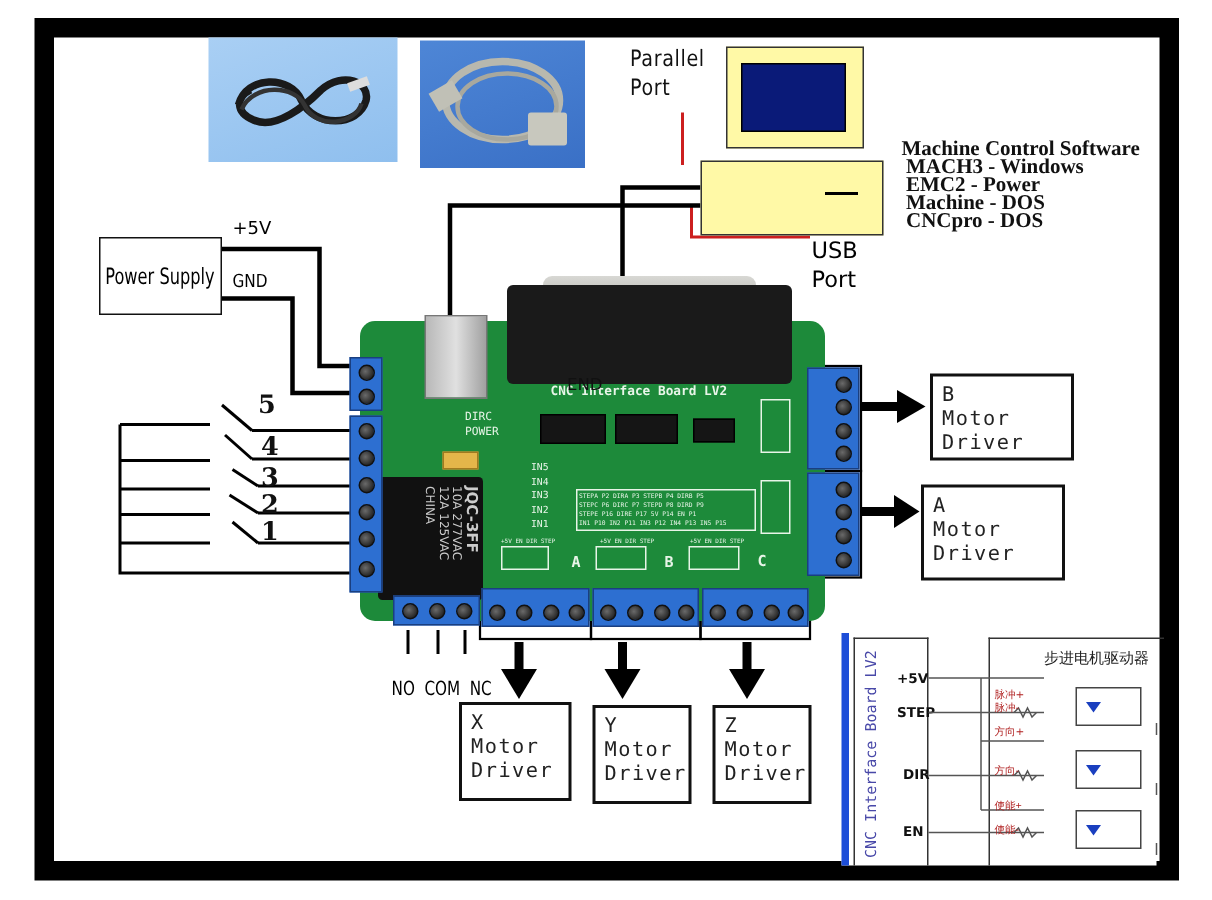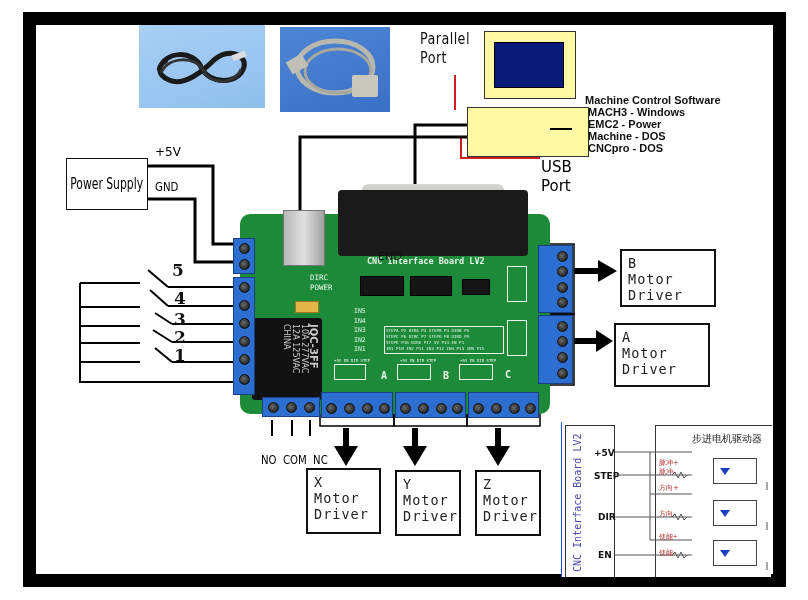--- a/index.html
+++ b/index.html
@@ -13,21 +13,21 @@
 
   
   .photo { position: absolute; }
   .photo-usb { left: 139px; top: 25px; width: 126px; height: 83px; background: linear-gradient(160deg,#a9cff4,#8fbfee); }
   .photo-par { left: 280px; top: 27px; width: 110px; height: 85px; background: linear-gradient(160deg,#4e86d6,#3a70c6); }
 
   
   .hand { font-family: "DejaVu Sans Condensed", "DejaVu Sans", sans-serif; color: #111; }
   .label-parallel { left: 420px; top: 30px; font-size: 15px; line-height: 19px; letter-spacing: 0.5px; font-family: "DejaVu Sans", sans-serif; transform: scaleX(0.85); transform-origin: left top; }
   .label-usb { left: 541px; top: 158px; font-size: 15px; line-height: 19px; font-family: "DejaVu Sans", sans-serif; }
-  .software { left: 588px; top: 94px; font-family: Liberation Sans, sans-serif; font-size: 11px; font-weight: bold; line-height: 12px; color: #111; }
+  .software { left: 604px; top: 94px; font-family: Liberation Serif, serif; font-size: 14px; font-weight: bold; line-height: 12px; color: #111; }
   .software div:first-child { margin-left: -3px; }
 
   
   .monitor { left: 484px; top: 31px; width: 92px; height: 68px; background: #fff9a6; border: 1.5px solid #333; }
   .monitor .screen { position: absolute; left: 9px; top: 10px; width: 70px; height: 46px; background: #0a1a78; border: 1px solid #000; }
   .cpu { left: 467px; top: 107px; width: 122px; height: 50px; background: #fff9a6; border: 1.5px solid #333; }
   .cpu .slot { position: absolute; left: 82px; top: 20px; width: 22px; height: 2px; background: #000; }
 
   
   .psu { left: 66px; top: 158px; width: 82px; height: 52px; border: 1.5px solid #111; background: #fff; display:flex; align-items:center; justify-content:center; }
@@ -56,21 +56,21 @@
   .box { position: absolute; border: 2px solid #111; background: #fff; font-family: "DejaVu Sans Mono", "Liberation Mono", monospace; font-size: 13.5px; line-height: 16px; color: #222; padding: 4px 6px; letter-spacing: 1px; }
   .box-b { left: 620px; top: 249px; width: 96px; height: 58px; }
   .box-a { left: 614px; top: 323px; width: 96px; height: 64px; }
   .box-x { left: 306px; top: 468px; width: 75px; height: 66px; }
   .box-y { left: 395px; top: 470px; width: 66px; height: 66px; }
   .box-z { left: 475px; top: 470px; width: 66px; height: 66px; }
 
   .relay-labels { left: 261px; top: 452px; font-size: 13px; font-family: "DejaVu Sans", sans-serif; transform: scaleX(0.78); transform-origin: left top; white-space: nowrap; word-spacing: 4px; }
 
   
-  .schem { left: 561px; top: 422px; width: 210px; height: 155px; background: #fff; border-left: 1px solid #1d4ed8; }
+  .schem { left: 561px; top: 422px; width: 210px; height: 155px; background: #fff; border-left: 5px solid #1d4ed8; }
   .schem .sbox1 { position:absolute; left: 3px; top: 3px; width: 50px; height: 152px; border-left: 1.5px solid #333; border-right: 1.5px solid #333; border-top: 1.5px solid #333;}
   .schem .sbox2 { position:absolute; left: 93px; top: 3px; width: 117px; height: 152px; border-left: 1.5px solid #333; border-top: 1.5px solid #333;}
   .vert-title { position:absolute; left: 10px; top: 150px; transform: rotate(-90deg); transform-origin: left top; font-family: "DejaVu Sans Mono", monospace; font-size: 10px; color: #4848a8; white-space: nowrap; }
   .sig { position:absolute; font-size: 9px; font-family: "DejaVu Sans", sans-serif; font-weight: bold; color:#111; }
   .cn { position:absolute; font-size: 7px; color: #b02020; font-family: "DejaVu Serif", serif; }
   .schem-title { position:absolute; left: 130px; top: 10px; font-size: 10px; color:#222; font-family:"DejaVu Serif", serif; }
   .opto { position:absolute; width: 44px; height: 26px; border: 1px solid #444; }
   .led { position:absolute; width:0; height:0; border-left:5px solid transparent; border-right:5px solid transparent; border-top:7px solid #1a3fbf; }
 
   svg.wires { position: absolute; left: 0; top: 0; }

